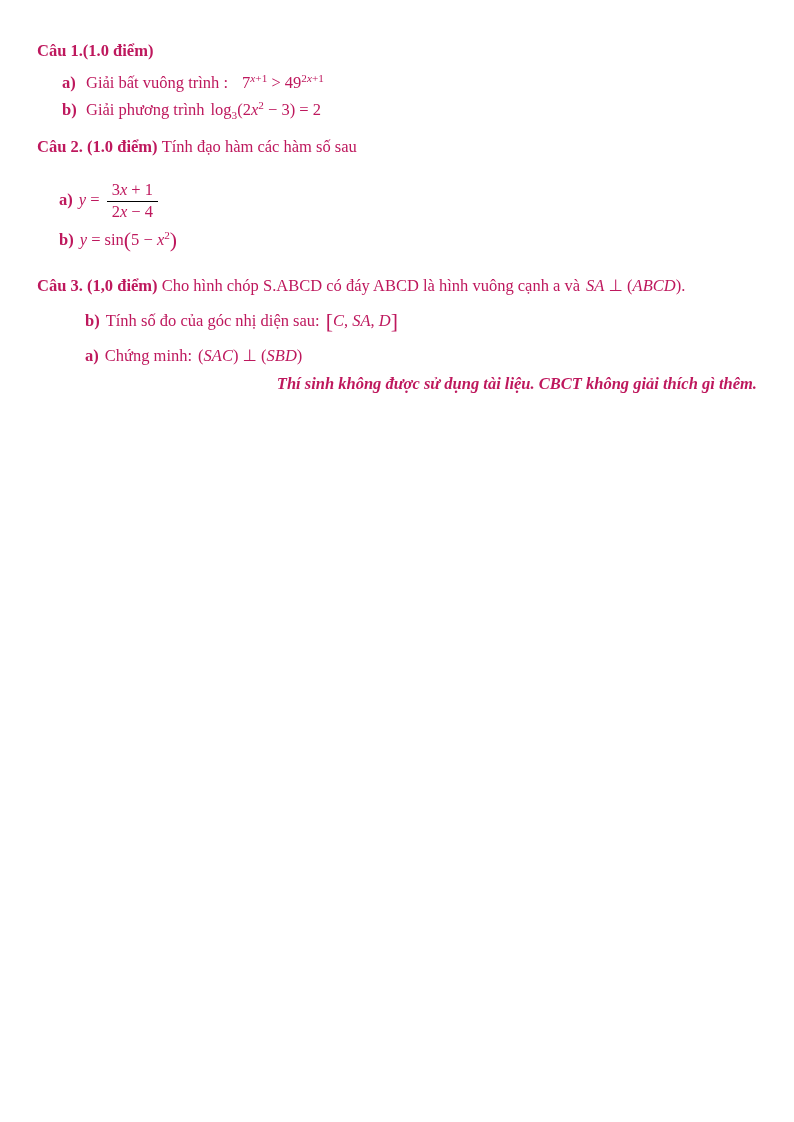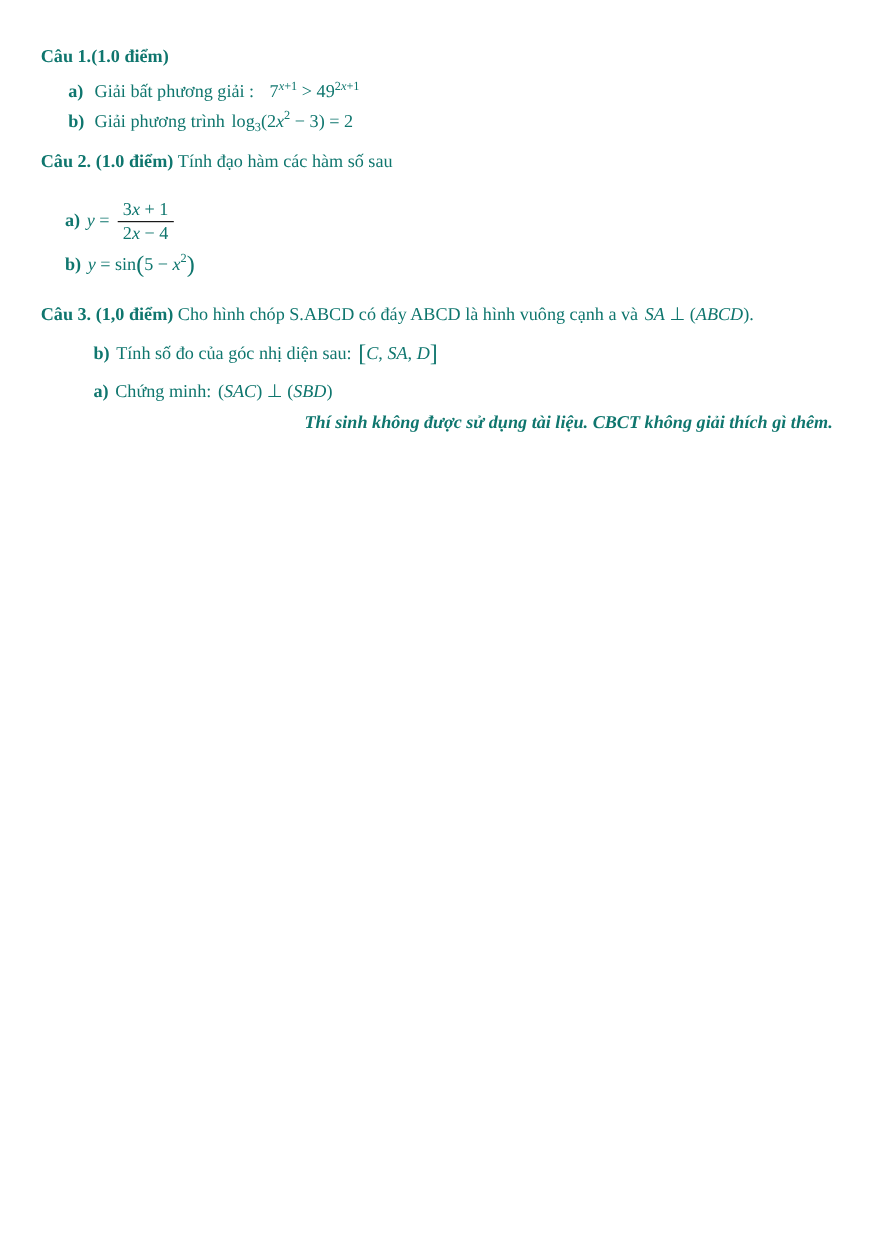--- a/index.html
+++ b/index.html
@@ -1,19 +1,19 @@
 <!DOCTYPE html>
 <html><head>
 <meta charset="utf-8">
 <style>
   html,body{margin:0;padding:0;background:#ffffff;}
   .page{
     width:794px;height:1122px;box-sizing:border-box;
     padding:40px 37px 0 37px;position:relative;
-    background:#ffffff;color:#0f766e;
+    background:#ffffff;color:#be185d;
     font-family:"Liberation Serif",serif;
     font-size:16.5px;line-height:1.32;
   }
   .qtitle{font-weight:bold;}
   .qtitle .reg{font-weight:normal;}
   .q1-title{margin:0 0 10px 0;}
   .q2-title{margin:16px 0 20px 0;}
   .q3-title{margin:24px 0 0 0;}
   .sub{margin:5px 0;}
   .sub-q1{padding-left:25px;}
@@ -40,21 +40,21 @@
   }
 </style>
 </head>
 <body>
 
 <div class="page">
 
   <div class="qtitle q1-title">Câu 1.(1.0 điểm)</div>
 
   <div class="sub sub-q1">
-    <span class="lbl">a)</span><span>Giải bất phương giải :</span><span class="math gap-lg"><span class="mn">7</span><sup><span class="mi">x</span><span class="mn">+1</span></sup><span class="mn"> &gt; </span><span class="mn">49</span><sup><span class="mn">2</span><span class="mi">x</span><span class="mn">+1</span></sup></span>
+    <span class="lbl">a)</span><span>Giải bất vuông trình :</span><span class="math gap-lg"><span class="mn">7</span><sup><span class="mi">x</span><span class="mn">+1</span></sup><span class="mn"> &gt; </span><span class="mn">49</span><sup><span class="mn">2</span><span class="mi">x</span><span class="mn">+1</span></sup></span>
   </div>
 
   <div class="sub sub-q1">
     <span class="lbl">b)</span><span>Giải phương trình</span><span class="math gap-sm"><span class="mn">log</span><sub><span class="mn">3</span></sub><span class="mn">(2</span><span class="mi">x</span><sup><span class="mn">2</span></sup><span class="mn"> − 3) = 2</span></span>
   </div>
 
   <div class="qtitle q2-title">
     <span>Câu 2. (1.0 điểm)</span>
     <span class="reg">Tính đạo hàm các hàm số sau</span>
   </div>

